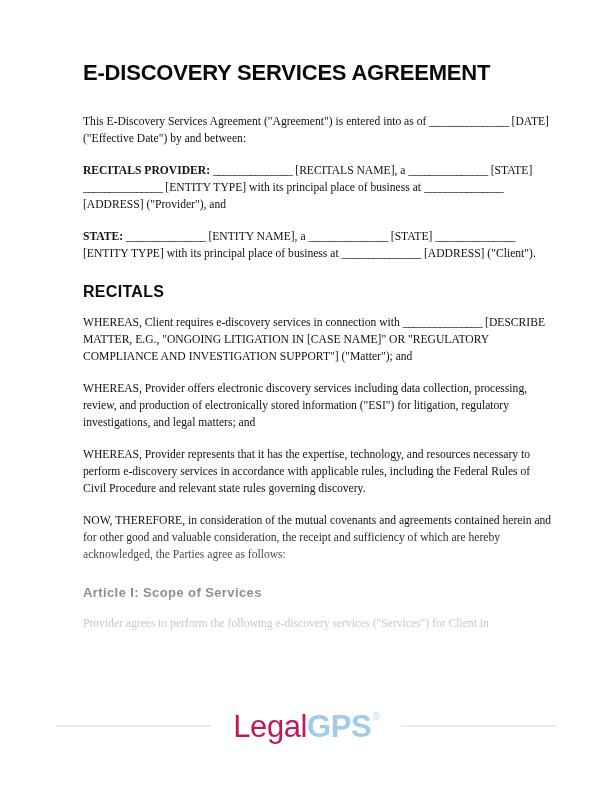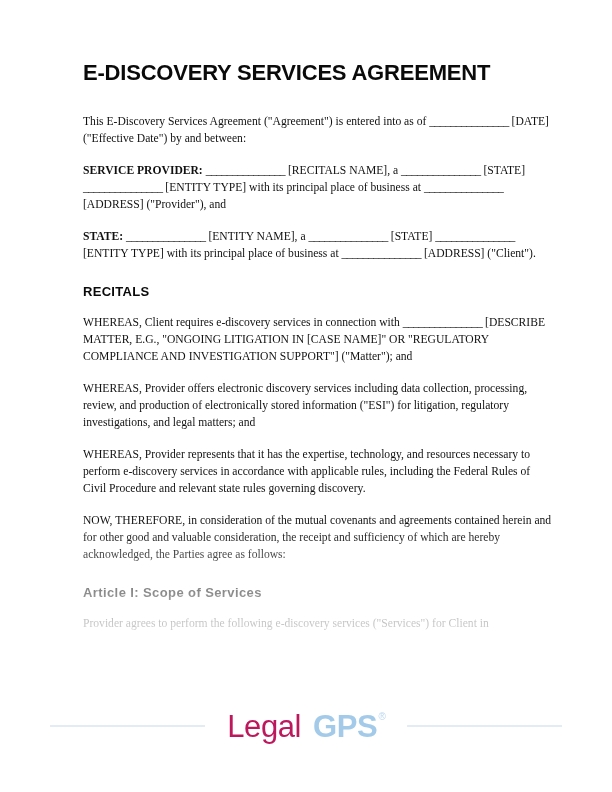--- a/index.html
+++ b/index.html
@@ -38,21 +38,21 @@
     font-size: 22px;
     line-height: 26px;
     letter-spacing: -0.2px;
     color: #0a0a0a;
     margin: 0 0 27px 0;
   }
 
   .section-heading {
     font-family: "Liberation Sans", "DejaVu Sans", sans-serif;
     font-weight: bold;
-    font-size: 13px;
+    font-size: 16px;
     line-height: 16px;
     letter-spacing: 0.3px;
     color: #0a0a0a;
     margin: 22px 0 14px 0;
   }
 
   .article-heading {
     font-family: "Liberation Sans", "DejaVu Sans", sans-serif;
     font-weight: bold;
     font-size: 13px;
@@ -141,21 +141,20 @@
   }
   .brand-legal {
     color: #be185d;
     font-weight: normal;
     letter-spacing: -0.4px;
   }
   .brand-gps {
     color: #a3cbe9;
     font-weight: bold;
     letter-spacing: -0.4px;
-    padding-left: 12px;
   }
   .brand-reg {
     color: #bcd8ee;
     font-size: 10px;
     vertical-align: super;
     position: relative;
     top: -6px;
     left: 1px;
   }
 </style>
@@ -167,21 +166,21 @@
   <div class="doc-body">
 
     <h1 class="doc-title">E-DISCOVERY SERVICES AGREEMENT</h1>
 
     <p class="para">
       <span>This E-Discovery Services Agreement ("Agreement") is entered into as of</span>
       <span class="blank">_______________</span><span> [DATE] ("Effective Date") by and between:</span>
     </p>
 
     <p class="para">
-      <span class="lbl">SERVICE PROVIDER:</span>
+      <span class="lbl">RECITALS PROVIDER:</span>
       <span class="blank">_______________</span><span> [RECITALS NAME], a </span><span class="blank">_______________</span><span> [STATE] </span><span class="blank">_______________</span><span> [ENTITY TYPE] with its principal place of business at </span><span class="blank">_______________</span><span> [ADDRESS] ("Provider"), and</span>
     </p>
 
     <p class="para">
       <span class="lbl">STATE:</span>
       <span class="blank">_______________</span><span> [ENTITY NAME], a </span><span class="blank">_______________</span><span> [STATE] </span><span class="blank">_______________</span><span> [ENTITY TYPE] with its principal place of business at </span><span class="blank">_______________</span><span> [ADDRESS] ("Client").</span>
     </p>
 
 
     <h2 class="section-heading">RECITALS</h2>

